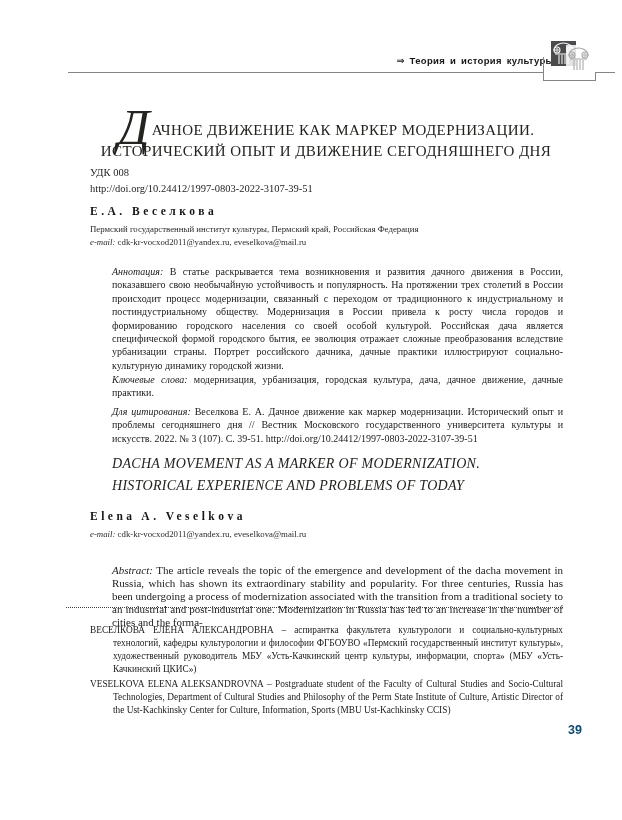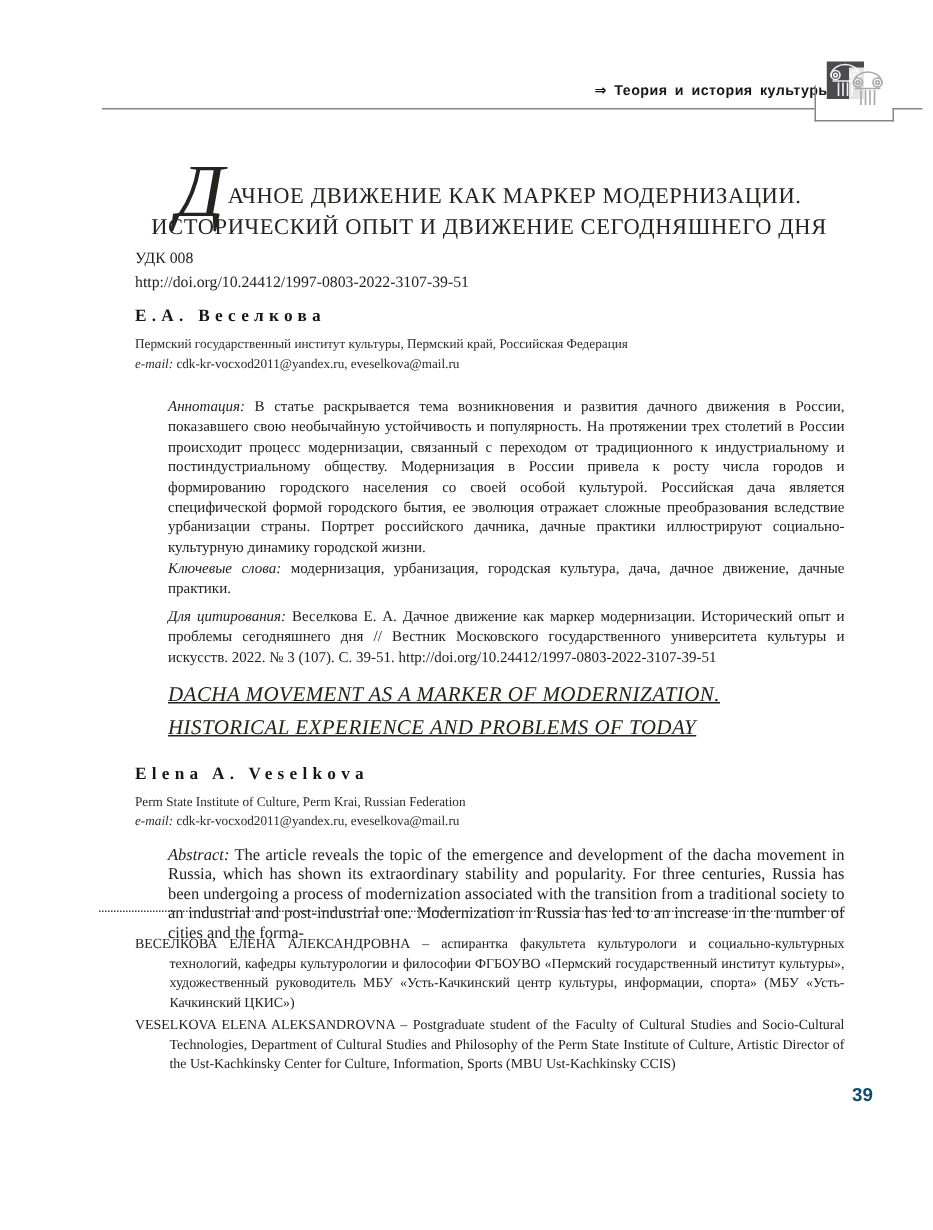--- a/index.html
+++ b/index.html
@@ -52,21 +52,21 @@
   .para {
     width:451px; left:112px; text-align:justify;
     font-size:10px; line-height:13.4px; color:#222120;
   }
   .abstract-ru { top:255px; }
   .keywords    { top:363px; }
   .citation    { top:395px; }
 
   .title-en {
     left:112px; top:453px; font-style:italic; font-size:14px;
-    letter-spacing:0.3px; line-height:22px; color:#242320;text-decoration:underline;
+    letter-spacing:0.3px; line-height:22px; color:#242320;
   }
   .author-en { left:90px; top:510px; }
   .affil-en  { left:90px; top:528px; }
   .abstract-en { top:553px; font-size:11px; line-height:13px; }
 
   .dotted-sep {
     left:66px; top:607px; width:497px; height:0;
     border-top:1.5px dotted #3c3c3c;
   }
 
@@ -154,21 +154,20 @@
 
   <p class="abs para citation"><span class="ital">Для цитирования:</span> <span>Веселкова Е. А. Дачное движение как маркер модернизации. Исторический опыт и проблемы сегодняшнего дня // Вестник Московского государственного университета культуры и искусств. 2022. № 3 (107). С. 39-51. http://doi.org/10.24412/1997-0803-2022-3107-39-51</span></p>
 
   <div class="abs title-en">
     <div>DACHA MOVEMENT AS A MARKER OF MODERNIZATION.</div>
     <div>HISTORICAL EXPERIENCE AND PROBLEMS OF TODAY</div>
   </div>
 
   <div class="abs author-en author-name">Elena A. Veselkova</div>
   <div class="abs affil affil-en">
-    <div>Perm State Institute of Culture, Perm Krai, Russian Federation</div>
     <div><span class="ital">e-mail:</span> <span>cdk-kr-vocxod2011@yandex.ru, eveselkova@mail.ru</span></div>
   </div>
 
   <p class="abs para abstract-en"><span class="ital">Abstract:</span> <span>The article reveals the topic of the emergence and development of the dacha movement in Russia, which has shown its extraordinary stability and popularity. For three centuries, Russia has been undergoing a process of modernization associated with the transition from a traditional society to an industrial and post-industrial one. Modernization in Russia has led to an increase in the number of cities and the forma-</span></p>
 
   <div class="abs dotted-sep"></div>
 
   <p class="abs bio bio-en">VESELKOVA ELENA ALEKSANDROVNA – Postgraduate student of the Faculty of Cultural Studies and Socio-Cultural Technologies, Department of Cultural Studies and Philosophy of the Perm State Institute of Culture, Artistic Director of the Ust-Kachkinsky Center for Culture, Information, Sports (MBU Ust-Kachkinsky CCIS)</p>
   <p class="abs bio bio-ru">ВЕСЕЛКОВА ЕЛЕНА АЛЕКСАНДРОВНА – аспирантка факультета культурологи и социально-культурных технологий, кафедры культурологии и философии ФГБОУВО «Пермский государственный институт культуры», художественный руководитель МБУ «Усть-Качкинский центр культуры, информации, спорта» (МБУ «Усть-Качкинский ЦКИС»)</p>
 

